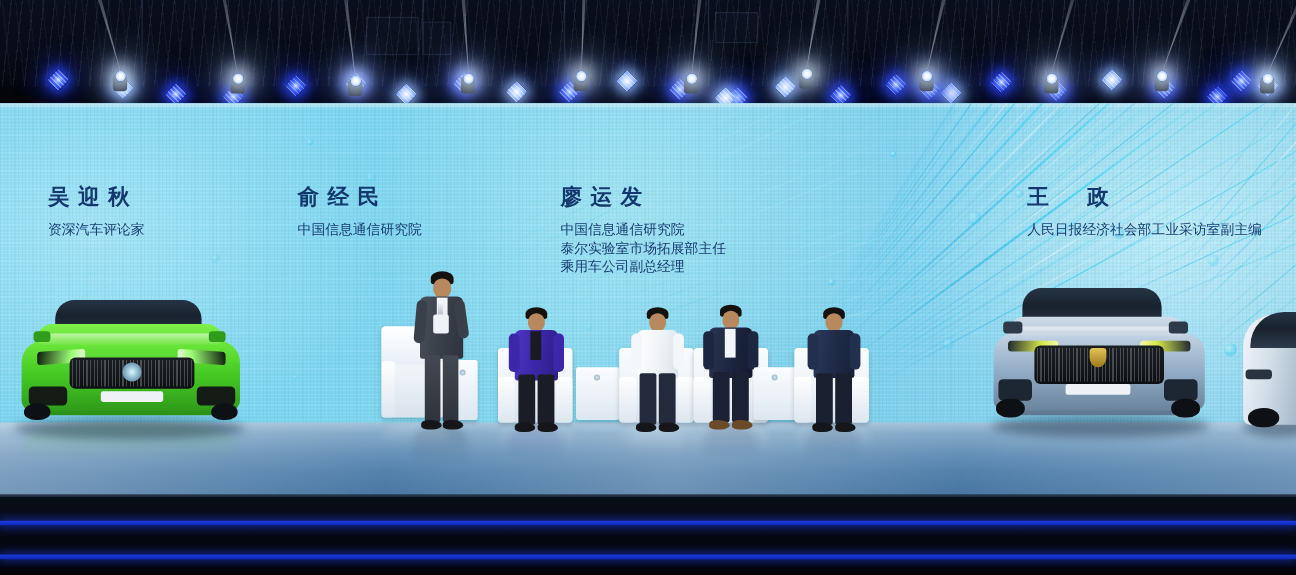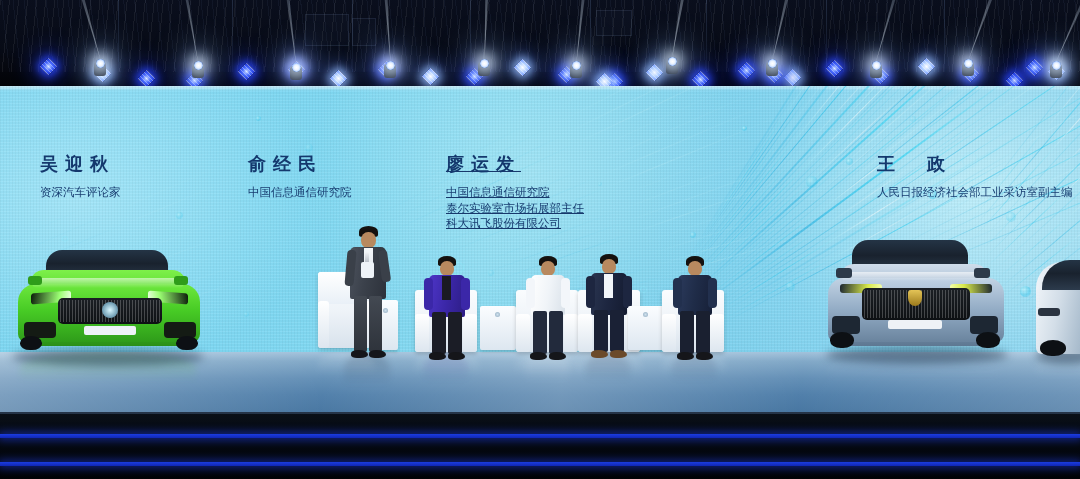--- a/index.html
+++ b/index.html
@@ -454,27 +454,27 @@
 
     <div class="names" id="names">
         <div class="person" style="left: 40px; top: 66px;">
           <div class="p-name">吴迎秋</div>
           <div class="p-line">资深汽车评论家</div>
         </div>
         <div class="person" style="left: 248px; top: 66px;">
           <div class="p-name">俞经民</div>
           <div class="p-line">中国信息通信研究院</div>
         </div>
-        <div class="person" style="left: 446px; top: 66px; text-decoration: underline;">
+        <div class="person" style="left: 467px; top: 66px;">
           <div class="p-name">廖运发</div>
           <div class="p-line">中国信息通信研究院</div>
           <div class="p-line">泰尔实验室市场拓展部主任</div>
-          <div class="p-line">科大讯飞股份有限公司</div>
+          <div class="p-line">乘用车公司副总经理</div>
         </div>
-        <div class="person" style="left: 856px; top: 66px; margin-left: 21px;">
+        <div class="person" style="left: 856px; top: 66px;">
           <div class="p-name">王　政</div>
           <div class="p-line">人民日报经济社会部工业采访室副主编</div>
         </div>
       </div>
   </div>
 
   <div class="floor">
     <div class="floor-sheen"></div>
     <div id="reflections">
         <div class="refl" style="left: 20px; width: 176px; height: 30px; background: linear-gradient(rgba(90, 200, 60, 0.55), rgba(95, 140, 180, 0));"></div>

